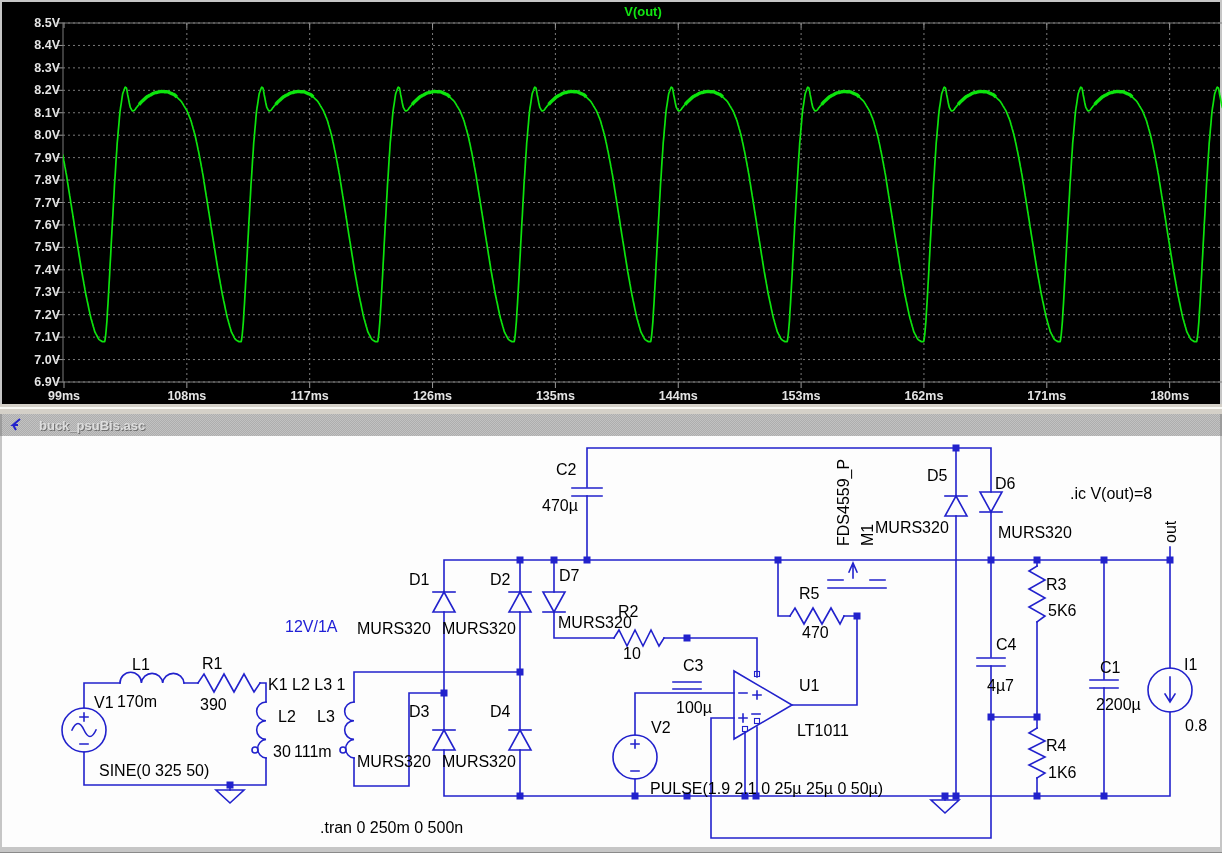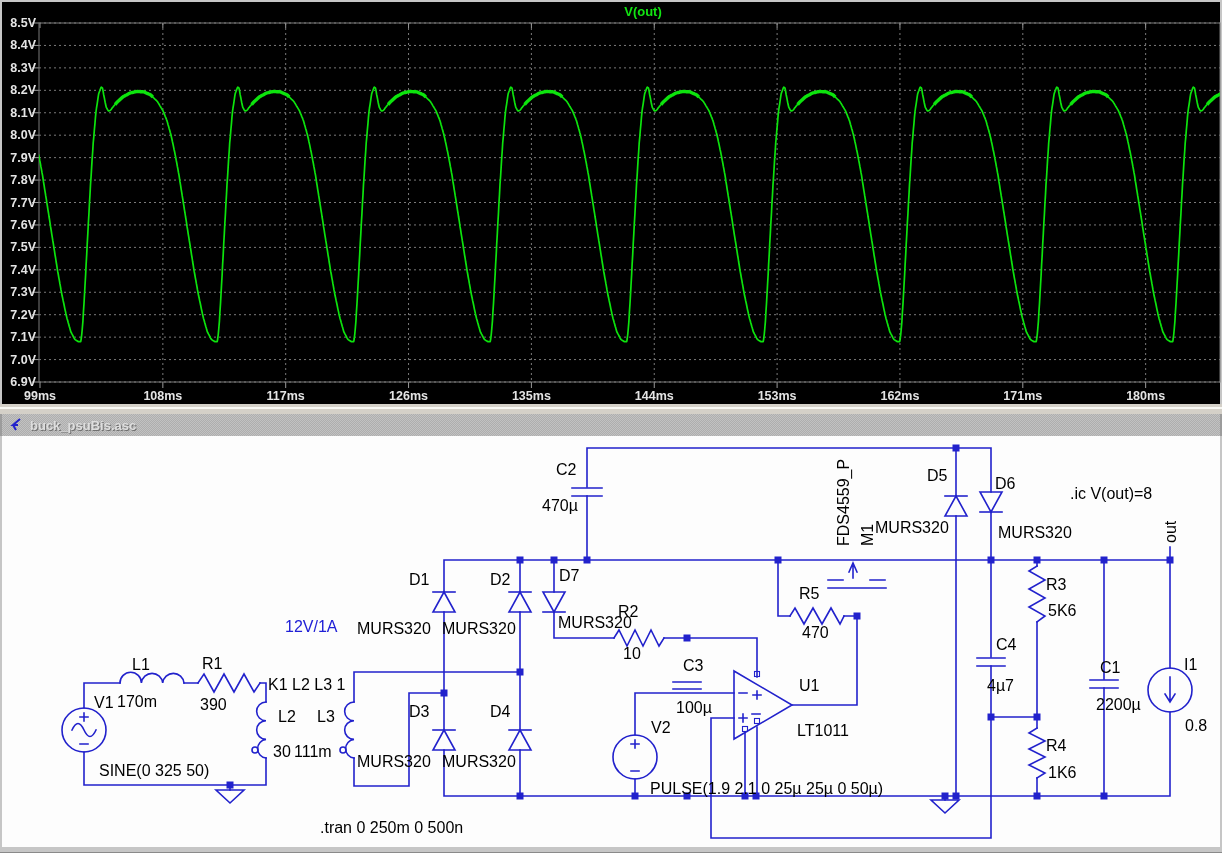--- a/index.html
+++ b/index.html
@@ -1,32 +1,32 @@
 <!DOCTYPE html>
 <html><head>
 <meta charset="utf-8">
 <style>
   html,body{margin:0;padding:0;background:#808080;}
   .screen{position:relative;width:1222px;height:853px;background:#c0c0c0;
           font-family:"Liberation Sans",sans-serif;overflow:hidden;}
   
   .plot-panel{position:absolute;left:0;top:0;width:1222px;height:404px;background:#000;
               border-top:2px solid #c6c6c6;border-left:2px solid #c6c6c6;border-right:2px solid #c6c6c6;
-              box-sizing:border-box;}
+              box-sizing:border-box;padding-left:24px;}
   .plot-title{position:absolute;top:2px;left:641px;transform:translateX(-50%);
               color:#12e412;font-size:13px;font-weight:bold;letter-spacing:0px;z-index:3;}
   
   .sep-band{position:absolute;left:0;top:404px;width:1222px;height:10px;
             background:linear-gradient(#d4d0c8 0 3px,#f8f8f4 3px 5px,#d4d0c8 5px 100%);}
   
   .titlebar{position:absolute;left:0;top:414px;width:1222px;height:22px;box-sizing:border-box;
             background-color:#c2c2c2;
             background-image:conic-gradient(#aeaeae 25%,transparent 0 50%,#aeaeae 0 75%,transparent 0);
             background-size:2px 2px;
-            display:flex;align-items:center;padding-left:6px;gap:6px;
+            display:flex;align-items:center;padding-left:6px;gap:15px;
             border-left:2px solid #9c9c9c;border-right:2px solid #9c9c9c;}
   .titlebar-text{font-size:13px;font-weight:bold;color:#dedede;
                  text-shadow:1px 1px 0 #707070;white-space:nowrap;}
   
   .schematic-panel{position:absolute;left:0;top:436px;width:1222px;height:411px;background:#fdfdfd;
                    border-left:2px solid #c6c6c6;border-right:2px solid #c6c6c6;box-sizing:border-box;}
   .bottom-strip{position:absolute;left:0;top:847px;width:1222px;height:6px;background:#c6c6c6;
                 border-bottom:1px solid #8a8a8a;box-sizing:border-box;}
   svg text{font-family:"Liberation Sans",sans-serif;}
   .sch-label{font-size:16px;fill:#000000;}

